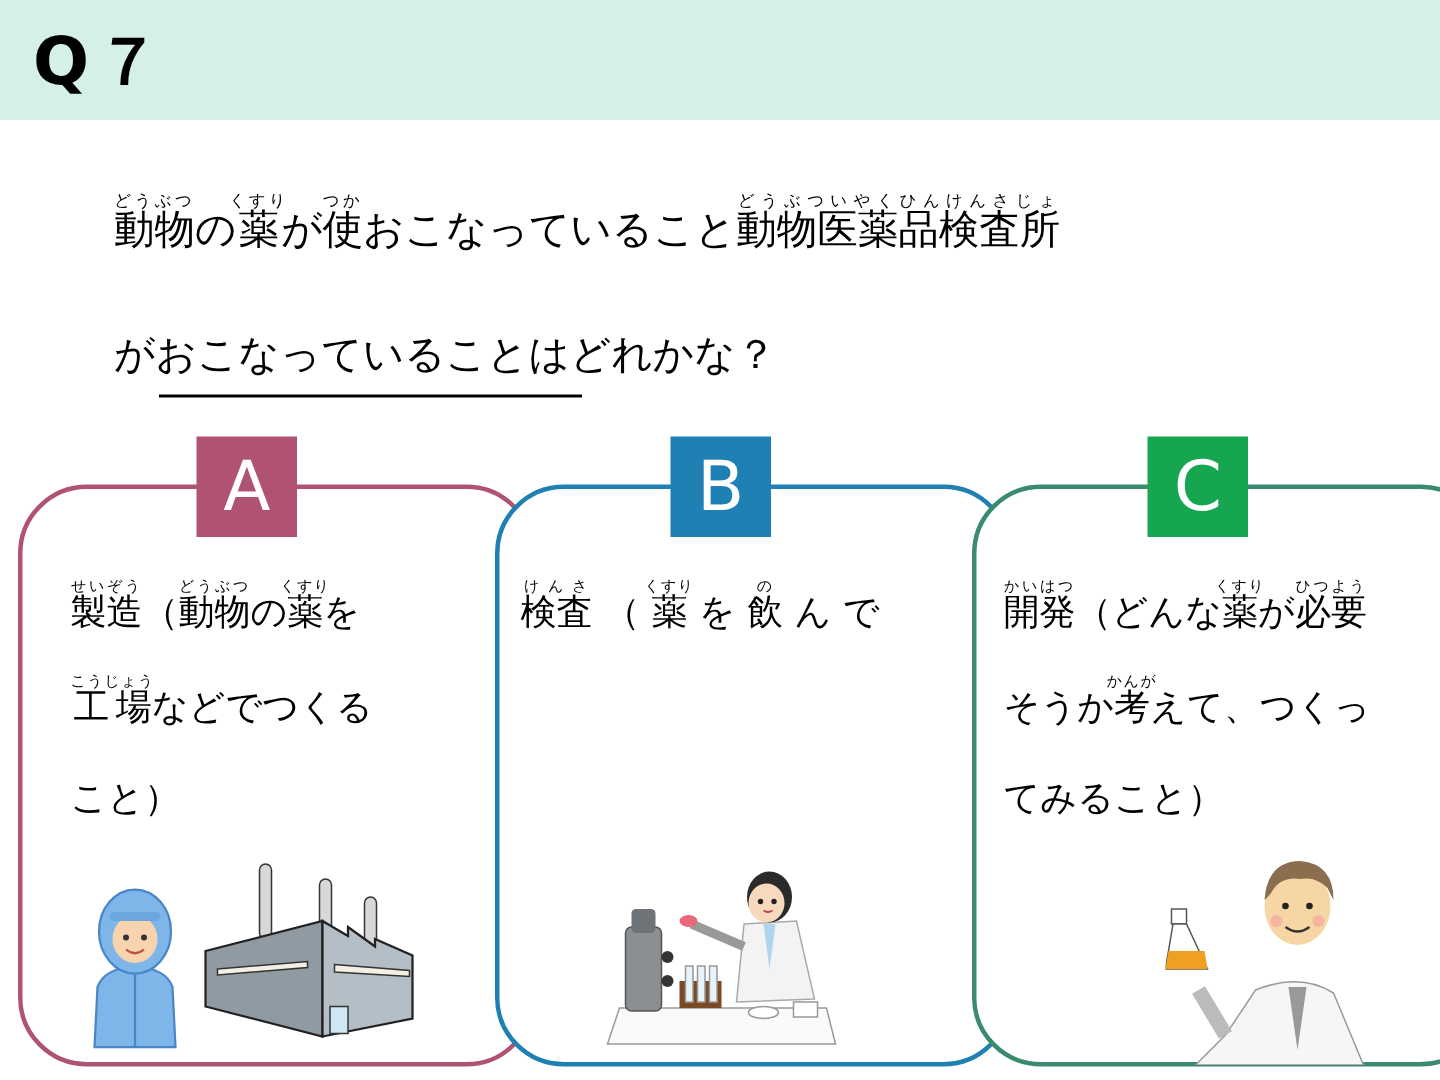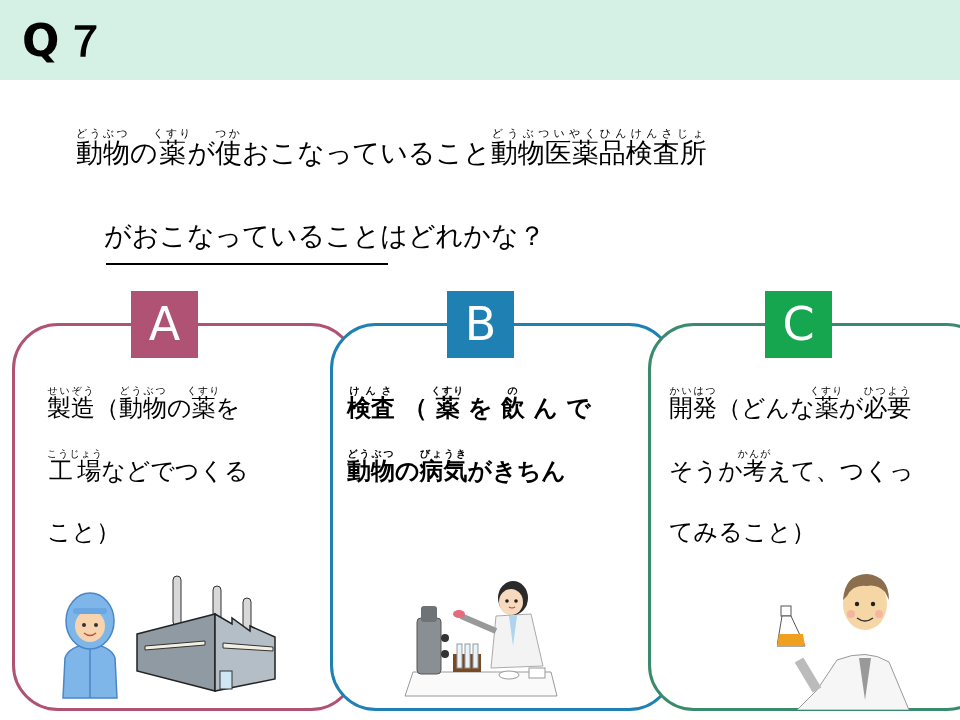--- a/index.html
+++ b/index.html
@@ -4,28 +4,28 @@
 <style>
   * { margin:0; padding:0; box-sizing:border-box; }
   html, body { width:960px; height:720px; overflow:hidden; background:#ffffff; }
   body { font-family: "DejaVu Sans", "Liberation Sans", sans-serif; color:#000; position:relative; }
 
   .header { position:absolute; left:0; top:0; width:960px; height:80px; background:#d5f0e5; }
   .header-title { position:absolute; left:22px; top:12px; font-size:44px; font-weight:bold; letter-spacing:4px; font-family:"DejaVu Sans", sans-serif; }
 
   .question { position:absolute; left:76px; font-size:27px; white-space:nowrap; }
   .q-line1 { top:128px; }
-  .q-line2 { top:218px;margin-left:28px; }
+  .q-line2 { top:218px; }
   ruby { ruby-position: over; }
   rt { font-size:11px; letter-spacing:2px; }
   .underline { position:absolute; left:106px; top:263px; width:282px; height:2px; background:#000; }
 
   .card { position:absolute; top:323px; width:345px; height:388px; border:3px solid; border-radius:46px; background:#fff; }
   .card-a { left:12px; border-color:#b05274; }
-  .card-b { left:330px; border-color:#1f80b3;font-weight:bold; }
+  .card-b { left:330px; border-color:#1f80b3; }
   .card-c { left:648px; border-color:#3a8a6c; }
 
   .badge { position:absolute; top:291px; width:67px; height:67px; color:#fff; font-size:46px; text-align:center; line-height:67px; font-family:"DejaVu Sans", sans-serif; }
   .badge-a { left:131px; background:#b05274; }
   .badge-b { left:447px; background:#1f80b3; }
   .badge-c { left:765px; background:#16a650; }
 
   .card-text { position:absolute; left:32px; font-size:24px; white-space:nowrap; }
   .card-text rt { font-size:10px; letter-spacing:1px; }
   .l1 { top:60px; }
@@ -82,23 +82,20 @@
     <path d="M88 72 L138 76 L138 80 L88 77 Z" fill="#f3efe2" stroke="#333"></path>
     <rect x="85" y="100" width="12" height="18" fill="#cfe6f3" stroke="#333"></rect>
   </svg>
 </div>
 <div class="badge badge-a">A</div>
 
 <div class="card card-b">
   <div class="card-text l1" style="left:14px">
     <ruby><span>検査</span><rt>けんさ</rt></ruby><span> （ </span><ruby><span>薬</span><rt>くすり</rt></ruby><span> を </span><ruby><span>飲</span><rt>の</rt></ruby><span> ん で</span>
   </div>
-  <div class="card-text l2" style="left:14px">
-    <ruby><span>動物</span><rt>どうぶつ</rt></ruby><span>の</span><ruby><span>病気</span><rt>びょうき</rt></ruby><span>がきちん</span>
-  </div>
 
   <svg class="illus" style="left:68px;top:250px" width="160" height="124" viewBox="0 0 160 124">
     <path d="M4 120 L12 96 L150 96 L156 120 Z" fill="#fafafa" stroke="#999"></path>
     <rect x="16" y="42" width="24" height="56" rx="4" fill="#8a8f93" stroke="#555"></rect>
     <rect x="20" y="30" width="16" height="16" rx="3" fill="#6e7377"></rect>
     <circle cx="44" cy="62" r="4" fill="#333"></circle>
       <circle cx="44" cy="78" r="4" fill="#333"></circle>
     <path d="M95 40 L130 38 L142 90 L90 92 Z" fill="#f3f3f3" stroke="#aaa"></path>
     <path d="M108 40 L112 70 L116 40 Z" fill="#aed4ef"></path>
     <ellipse cx="112" cy="22" rx="15" ry="17" fill="#2a2a2a"></ellipse>

